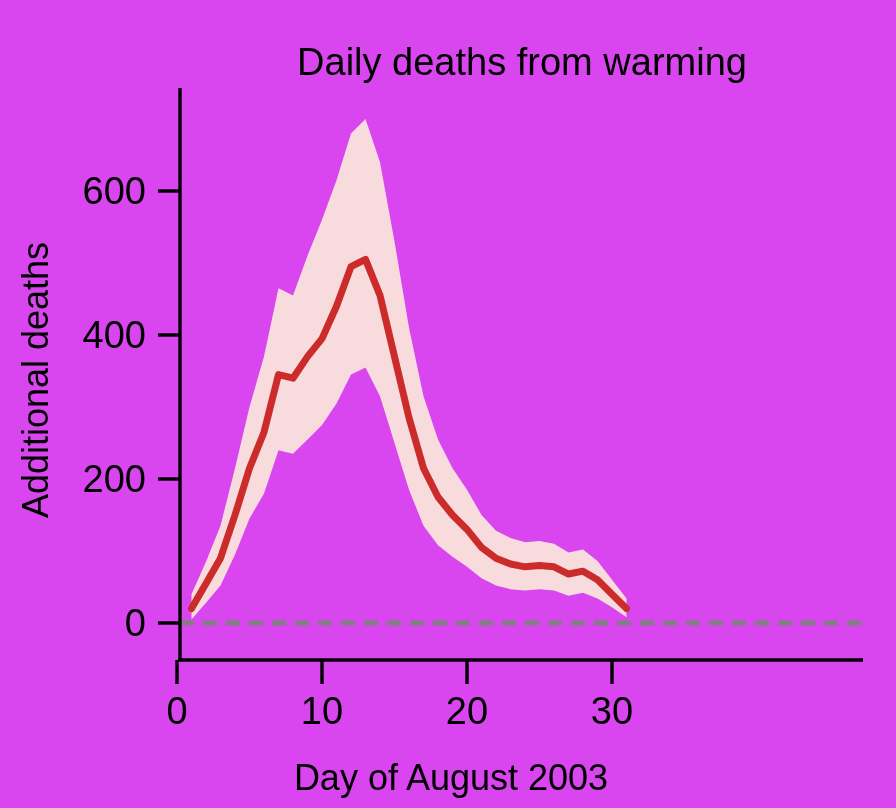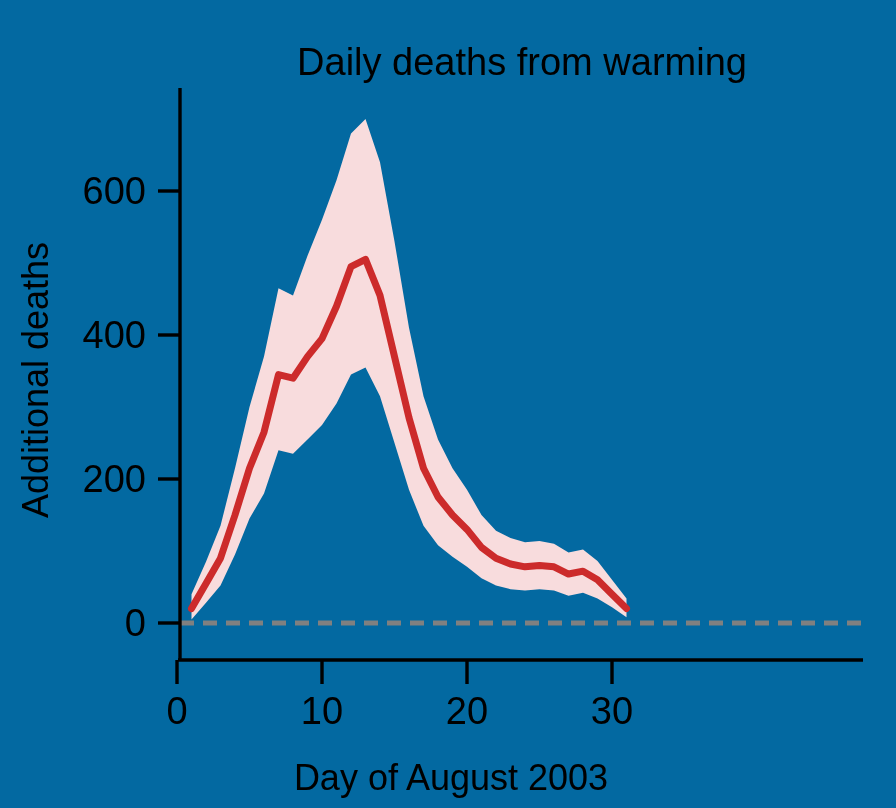--- a/index.html
+++ b/index.html
@@ -10,21 +10,21 @@
   body {
     width: 896px;
     height: 808px;
     font-family: "Liberation Sans", sans-serif;
     overflow: hidden;
   }
   #figure {
     position: relative;
     width: 896px;
     height: 808px;
-    background: #0369a1;
+    background: #d946ef;
   }
   #chart-svg {
     position: absolute;
     left: 0;
     top: 0;
     width: 896px;
     height: 808px;
   }
   .chart-title {
     font-family: "Liberation Sans", sans-serif;

